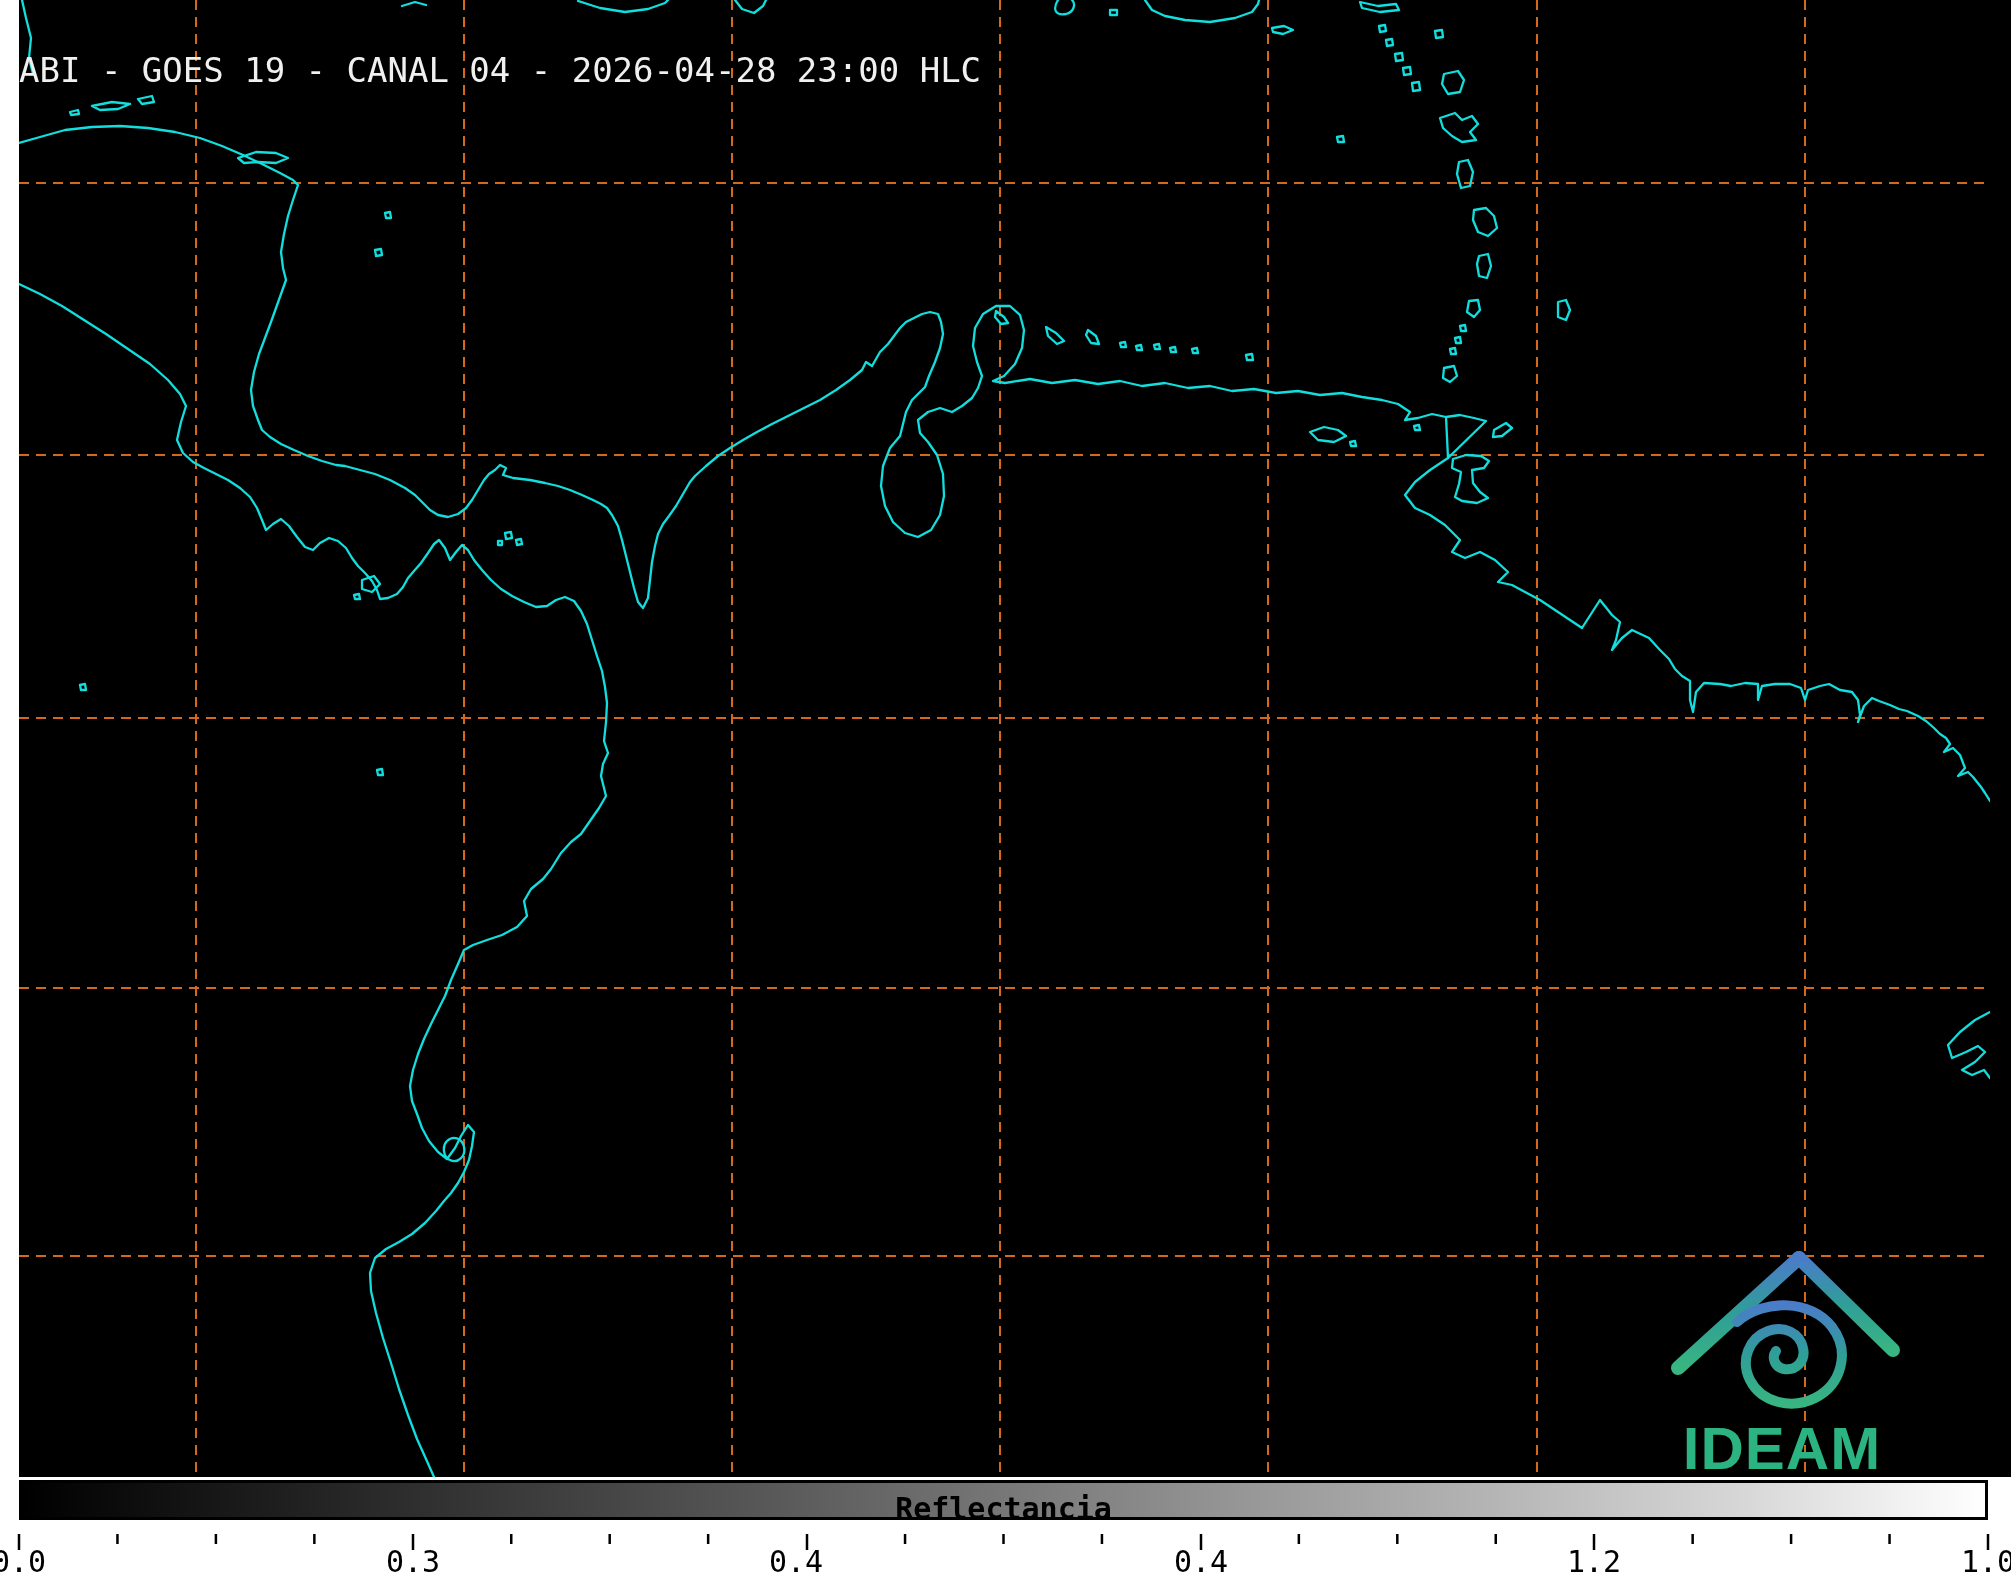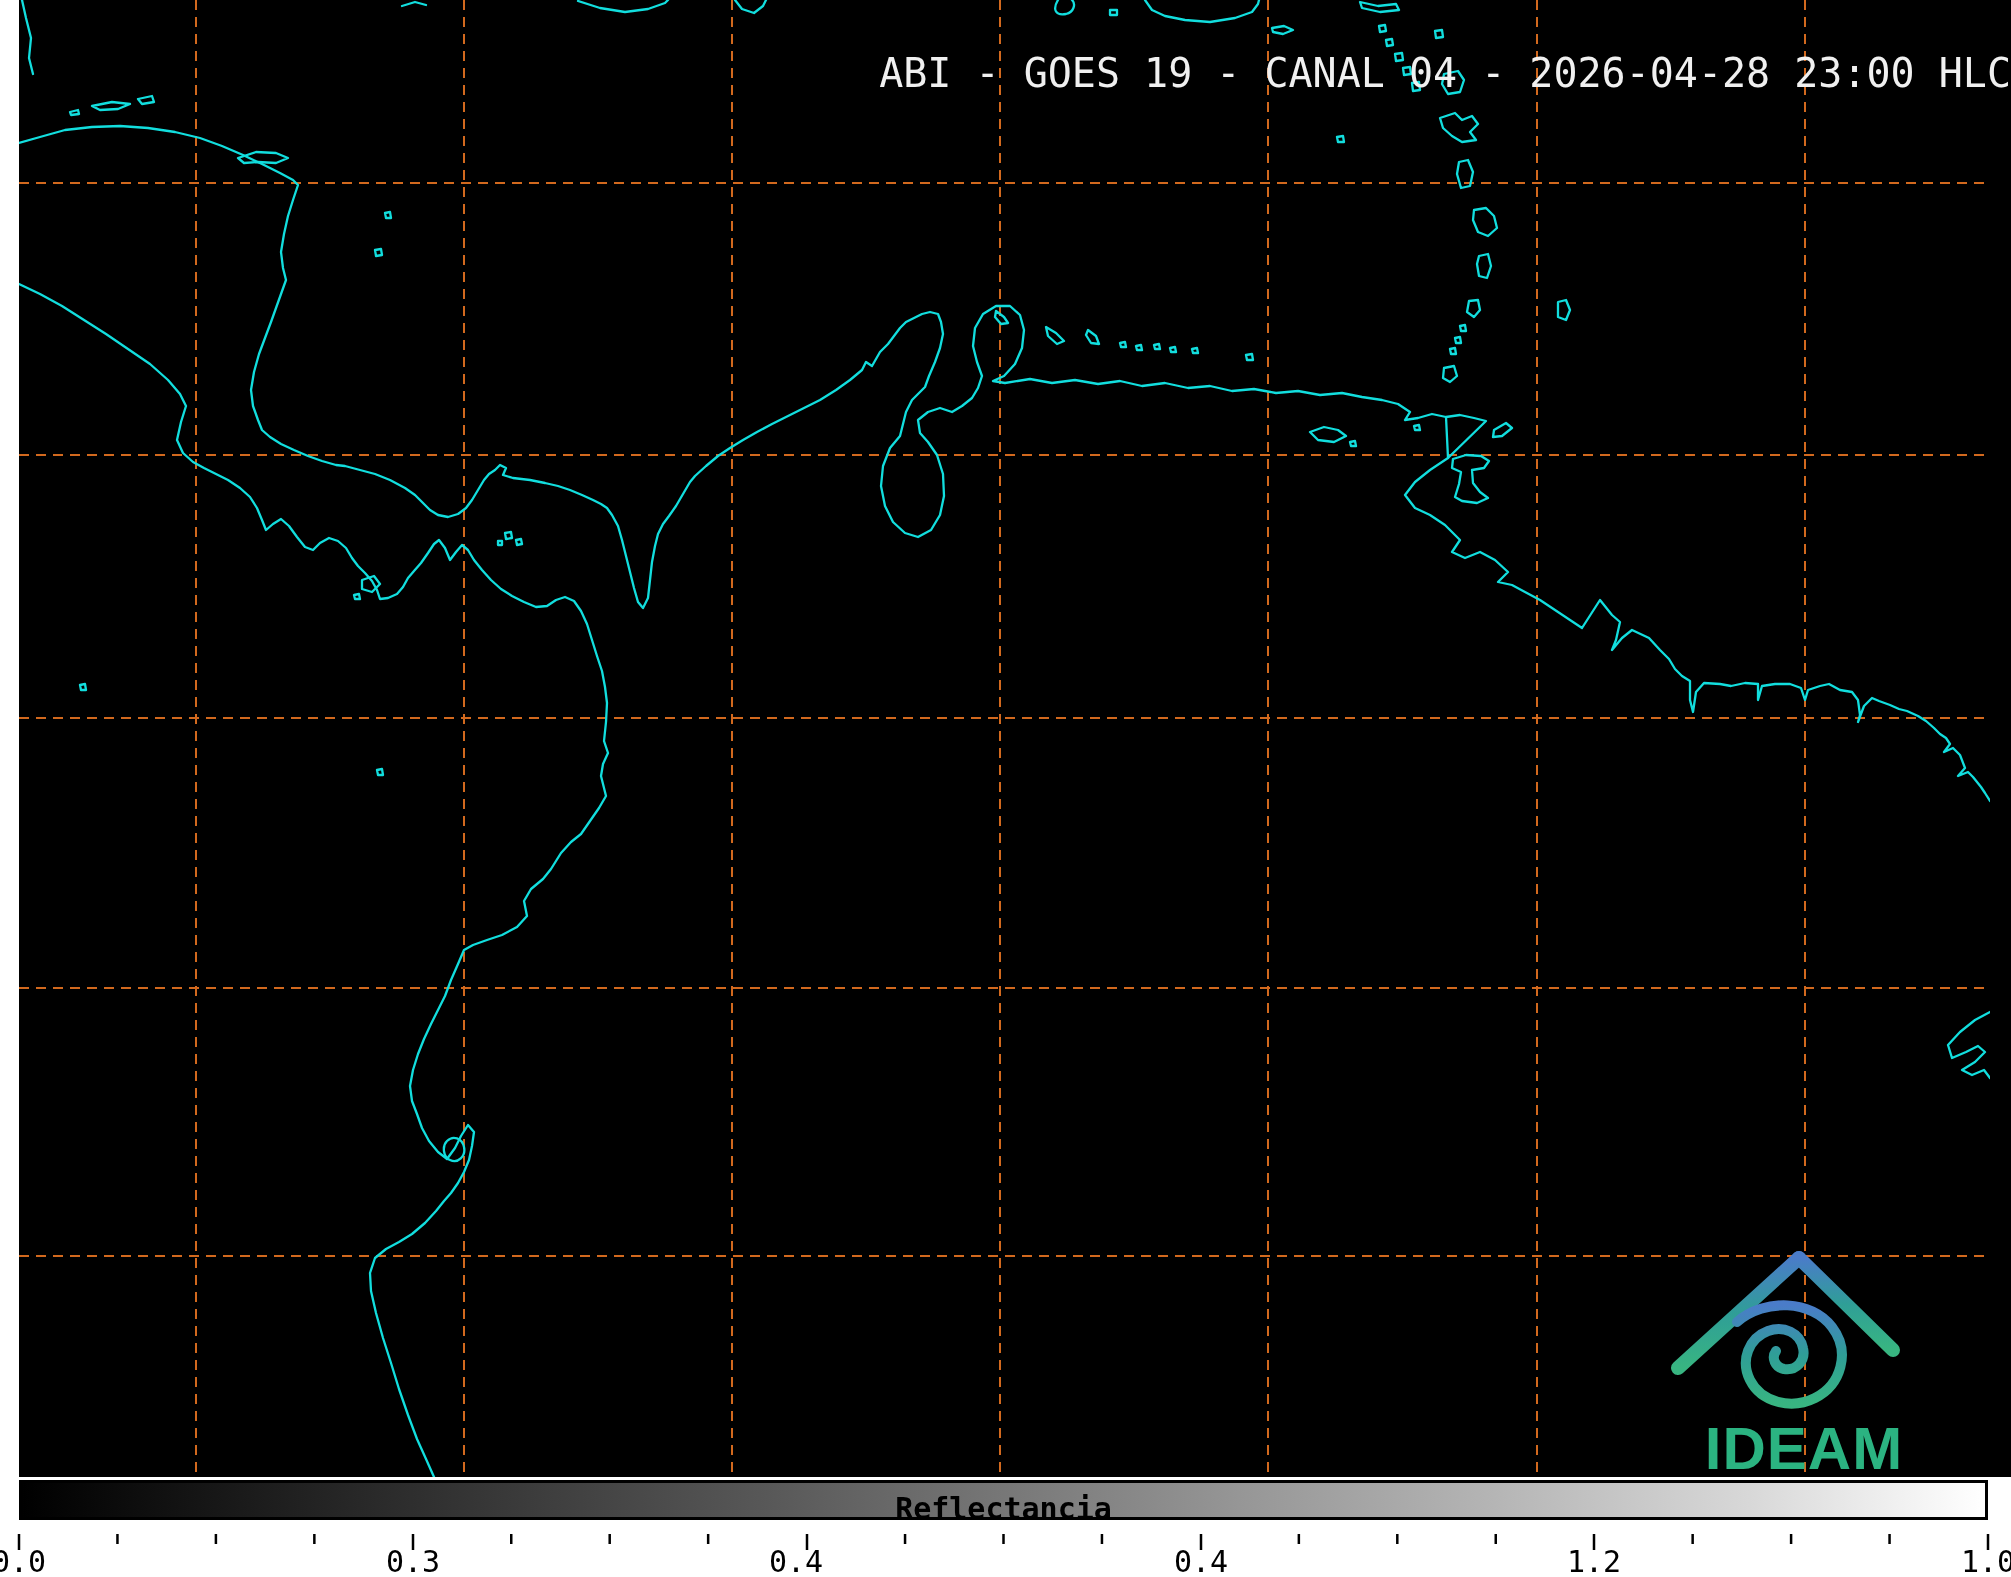--- a/index.html
+++ b/index.html
@@ -1,32 +1,32 @@
 <!DOCTYPE html>
 <html><head>
 <meta charset="utf-8">
 <style>
   html,body{margin:0;padding:0;background:#888;}
   .stage{position:relative;width:2011px;height:1577px;background:#ffffff;overflow:hidden;
          font-family:"DejaVu Sans Mono", monospace;}
   .map-area{position:absolute;left:0;top:0;width:2011px;height:1477px;}
   .map-area svg{position:absolute;left:0;top:0;}
-  .map-title{position:absolute;left:19px;top:50px;width:1992px;text-align:right;
-             color:#f0f0f0;font-size:40px;letter-spacing:0px;white-space:pre;}
+  .map-title{position:absolute;left:19px;top:50px;width:1992px;text-align:left;
+             color:#f0f0f0;font-size:34px;letter-spacing:0px;white-space:pre;}
   .colorbar{position:absolute;left:19px;top:1480px;width:1969px;height:40px;
             border:3px solid #000;box-sizing:border-box;
             background:linear-gradient(to right,#000000,#1c1c1c 12%,#3a3a3a 25%,#585858 38%,#777777 50%,#969696 62%,#b5b5b5 75%,#d8d8d8 88%,#ffffff);}
   .colorbar-label{position:absolute;left:0;top:8px;width:100%;text-align:center;
                   color:#000;font-weight:bold;font-size:30px;}
   .cbar-axis{position:absolute;left:0;top:1534px;width:2011px;height:43px;}
   .tick-label{position:absolute;top:1547px;transform:translateX(-50%);
               color:#000;font-size:30px;line-height:30px;}
   .ideam-text{position:absolute;left:1676px;top:1414px;width:212px;text-align:center;
               font-family:"Liberation Sans", sans-serif;font-weight:bold;font-size:60px;
-              letter-spacing:1px;color:#2bb381;margin-left:22px;}
+              letter-spacing:1px;color:#2bb381;}
 </style>
 </head>
 <body>
 
 <div class="stage">
 
   <div class="map-area">
     <svg width="2011" height="1477" viewBox="0 0 2011 1477">
       <defs>
         <clipPath id="mapclip">

